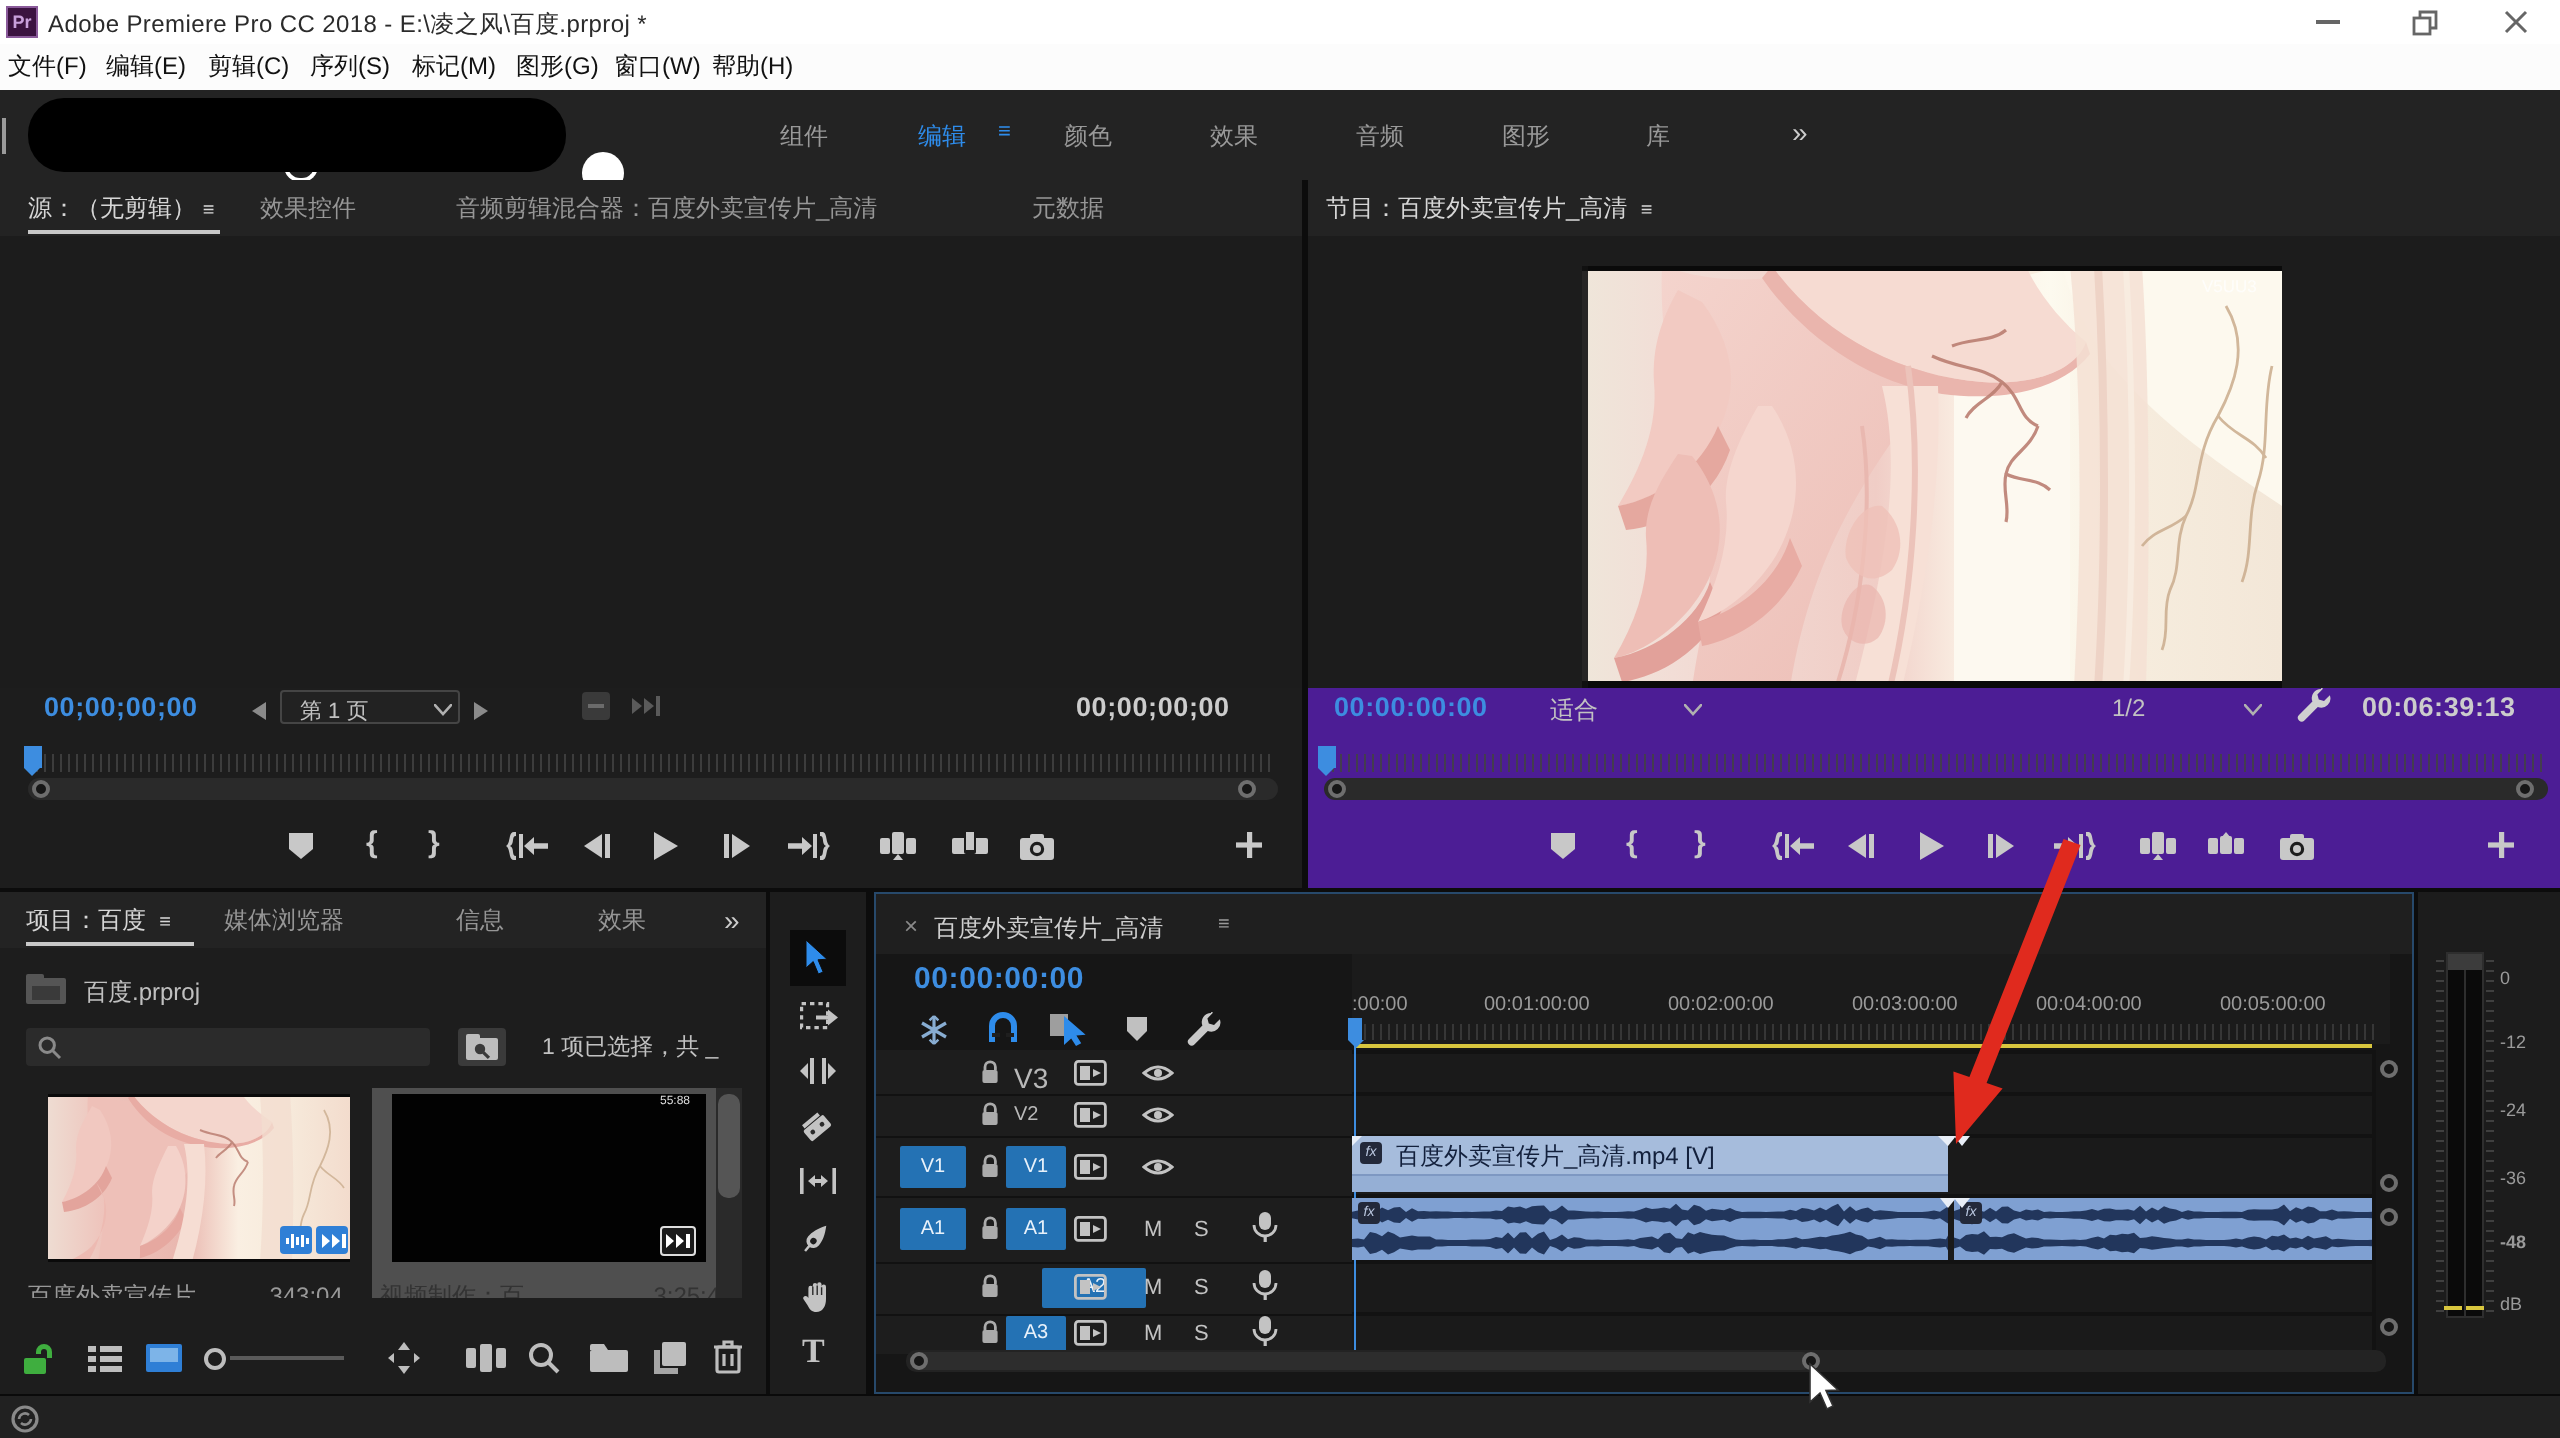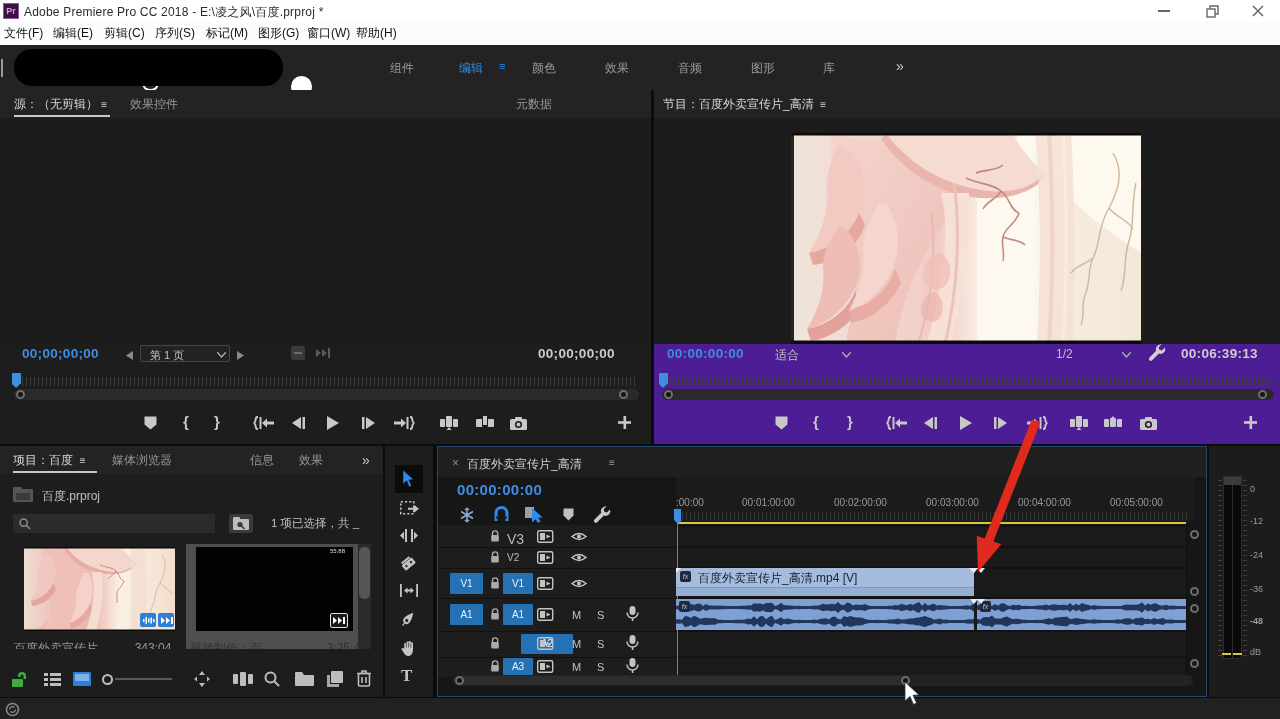--- a/index.html
+++ b/index.html
@@ -86,20 +86,21 @@
   <div class="wstab abs" style="left:678px;">音频</div>
   <div class="wstab abs" style="left:751px;">图形</div>
   <div class="wstab abs" style="left:823px;">库</div>
   <div class="wstab abs" style="left:896px;color:#cccccc;font-size:14px;top:13px;">»</div>
 </div>
 
 <div id="srcpanel" class="abs">
   <div class="tabbar abs" style="left:0;top:0;width:651px;">
     <span class="tab active" style="left:14px;">源：（无剪辑）&nbsp;<span style="font-size:10px;">≡</span></span>
     <span class="tab" style="left:130px;">效果控件</span>
+    <span class="tab" style="left:228px;">音频剪辑混合器：百度外卖宣传片_高清</span>
     <span class="tab" style="left:516px;">元数据</span>
   </div>
   <div class="abs" style="left:14px;top:25px;width:96px;height:2px;background:#c8c8c8;"></div>
   <div class="abs" style="left:0;top:28px;width:651px;height:226px;background:#1c1c1c;"></div>
 
   <div class="tc-blue abs" style="left:22px;top:256px;">00;00;00;00</div>
   <svg class="abs" style="left:126px;top:261px;" width="7" height="9">
         <path d="M7,0 L0,4.5 L7,9 z" fill="#8a8a8a"></path>
       </svg>
   <div class="abs" style="left:140px;top:255px;width:90px;height:17px;background:#222;border:1px solid #454545;border-radius:2px;">
@@ -313,21 +314,21 @@
   <svg class="abs" style="left:590px;top:326px;" width="13" height="13" fill="#c8c8c8">
         <rect x="5.5" y="0" width="2.6" height="13"></rect>
         <rect x="0" y="5.2" width="13" height="2.6"></rect>
       </svg>
 </div>
 
 <div id="prjpanel" class="abs">
   <div class="tabbar abs" style="left:0;top:0;width:383px;">
     <span class="tab active" style="left:13px;">项目：百度&nbsp;&nbsp;<span style="font-size:10px;">≡</span></span>
     <span class="tab" style="left:112px;">媒体浏览器</span>
-    <span class="tab" style="left:228px;margin-left:22px;">信息</span>
+    <span class="tab" style="left:228px;">信息</span>
     <span class="tab" style="left:299px;">效果</span>
     <span class="tab" style="left:362px;color:#cccccc;font-size:14px;">»</span>
   </div>
   <div class="abs" style="left:13px;top:25px;width:84px;height:2px;background:#c8c8c8;"></div>
 
   <svg class="abs" style="left:13px;top:41px;" width="20" height="15">
         <rect x="0" y="2" width="20" height="13" rx="1" fill="#555"></rect>
         <rect x="0" y="0" width="9" height="4" rx="1" fill="#555"></rect>
         <rect x="3" y="6" width="14" height="7" fill="#3a3a3a"></rect>
       </svg>

